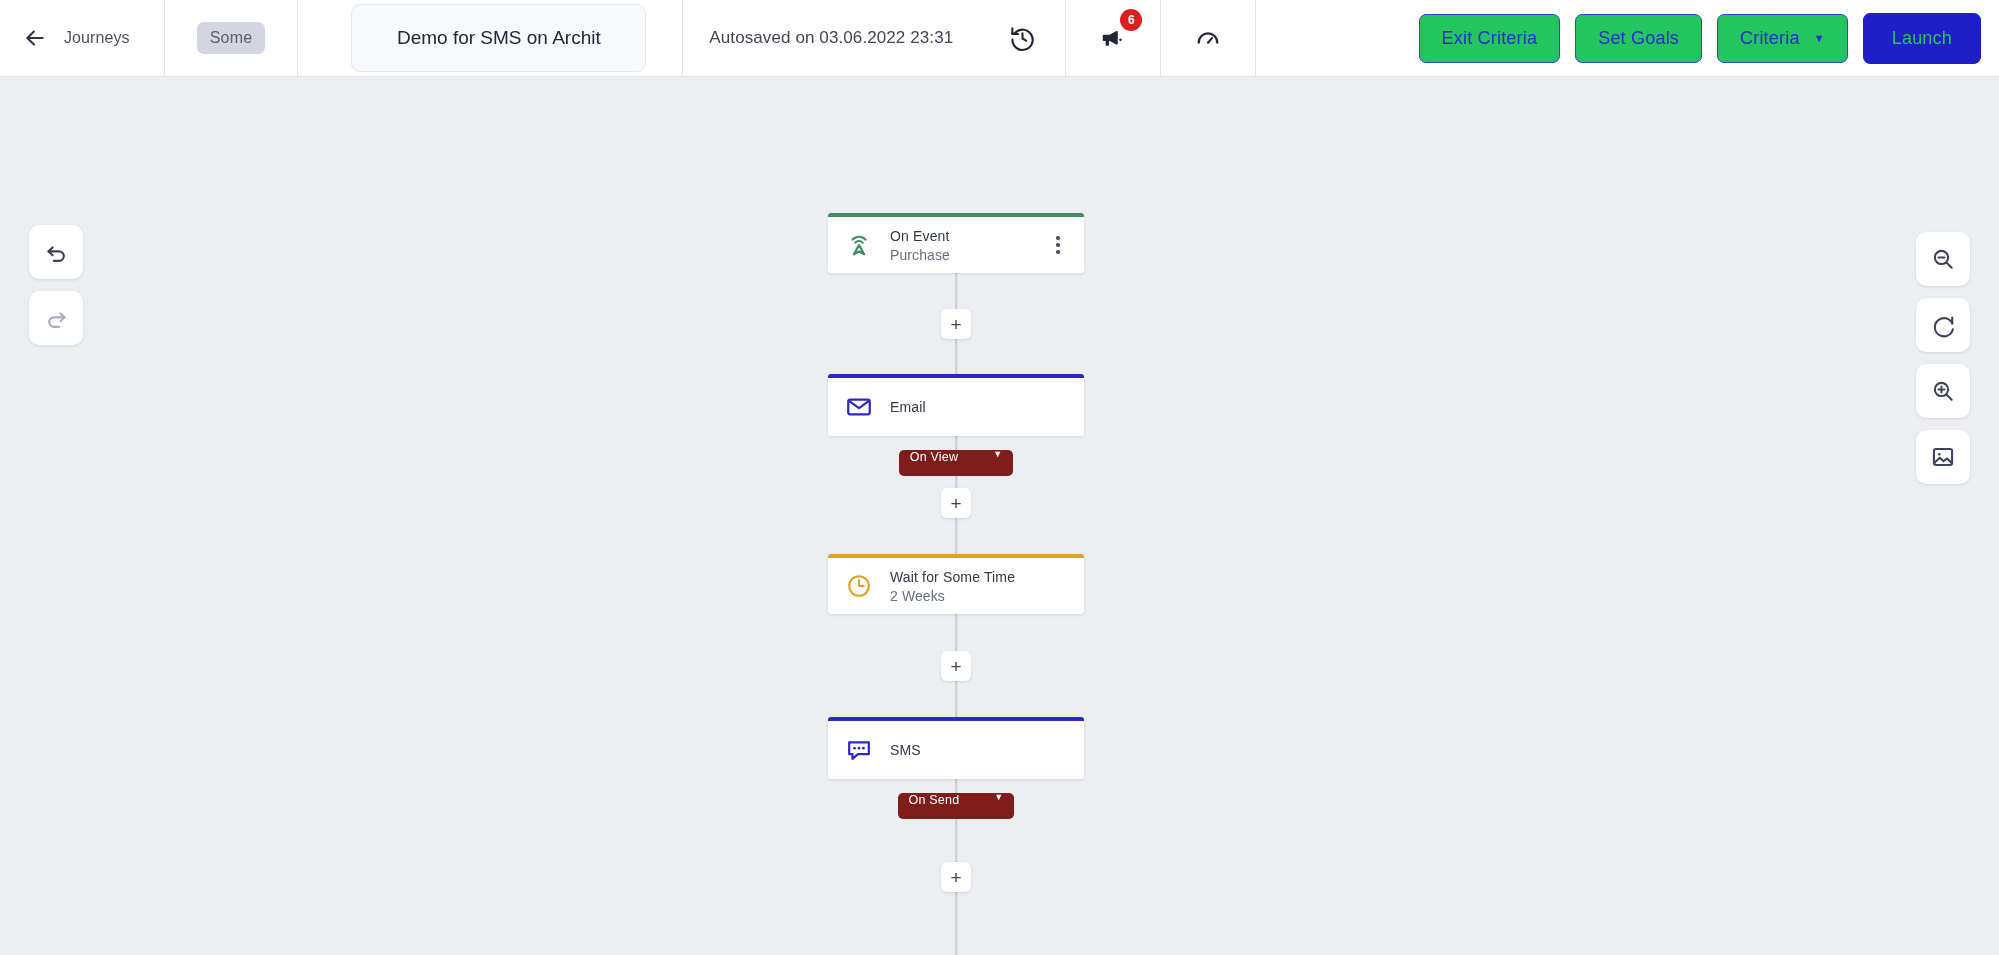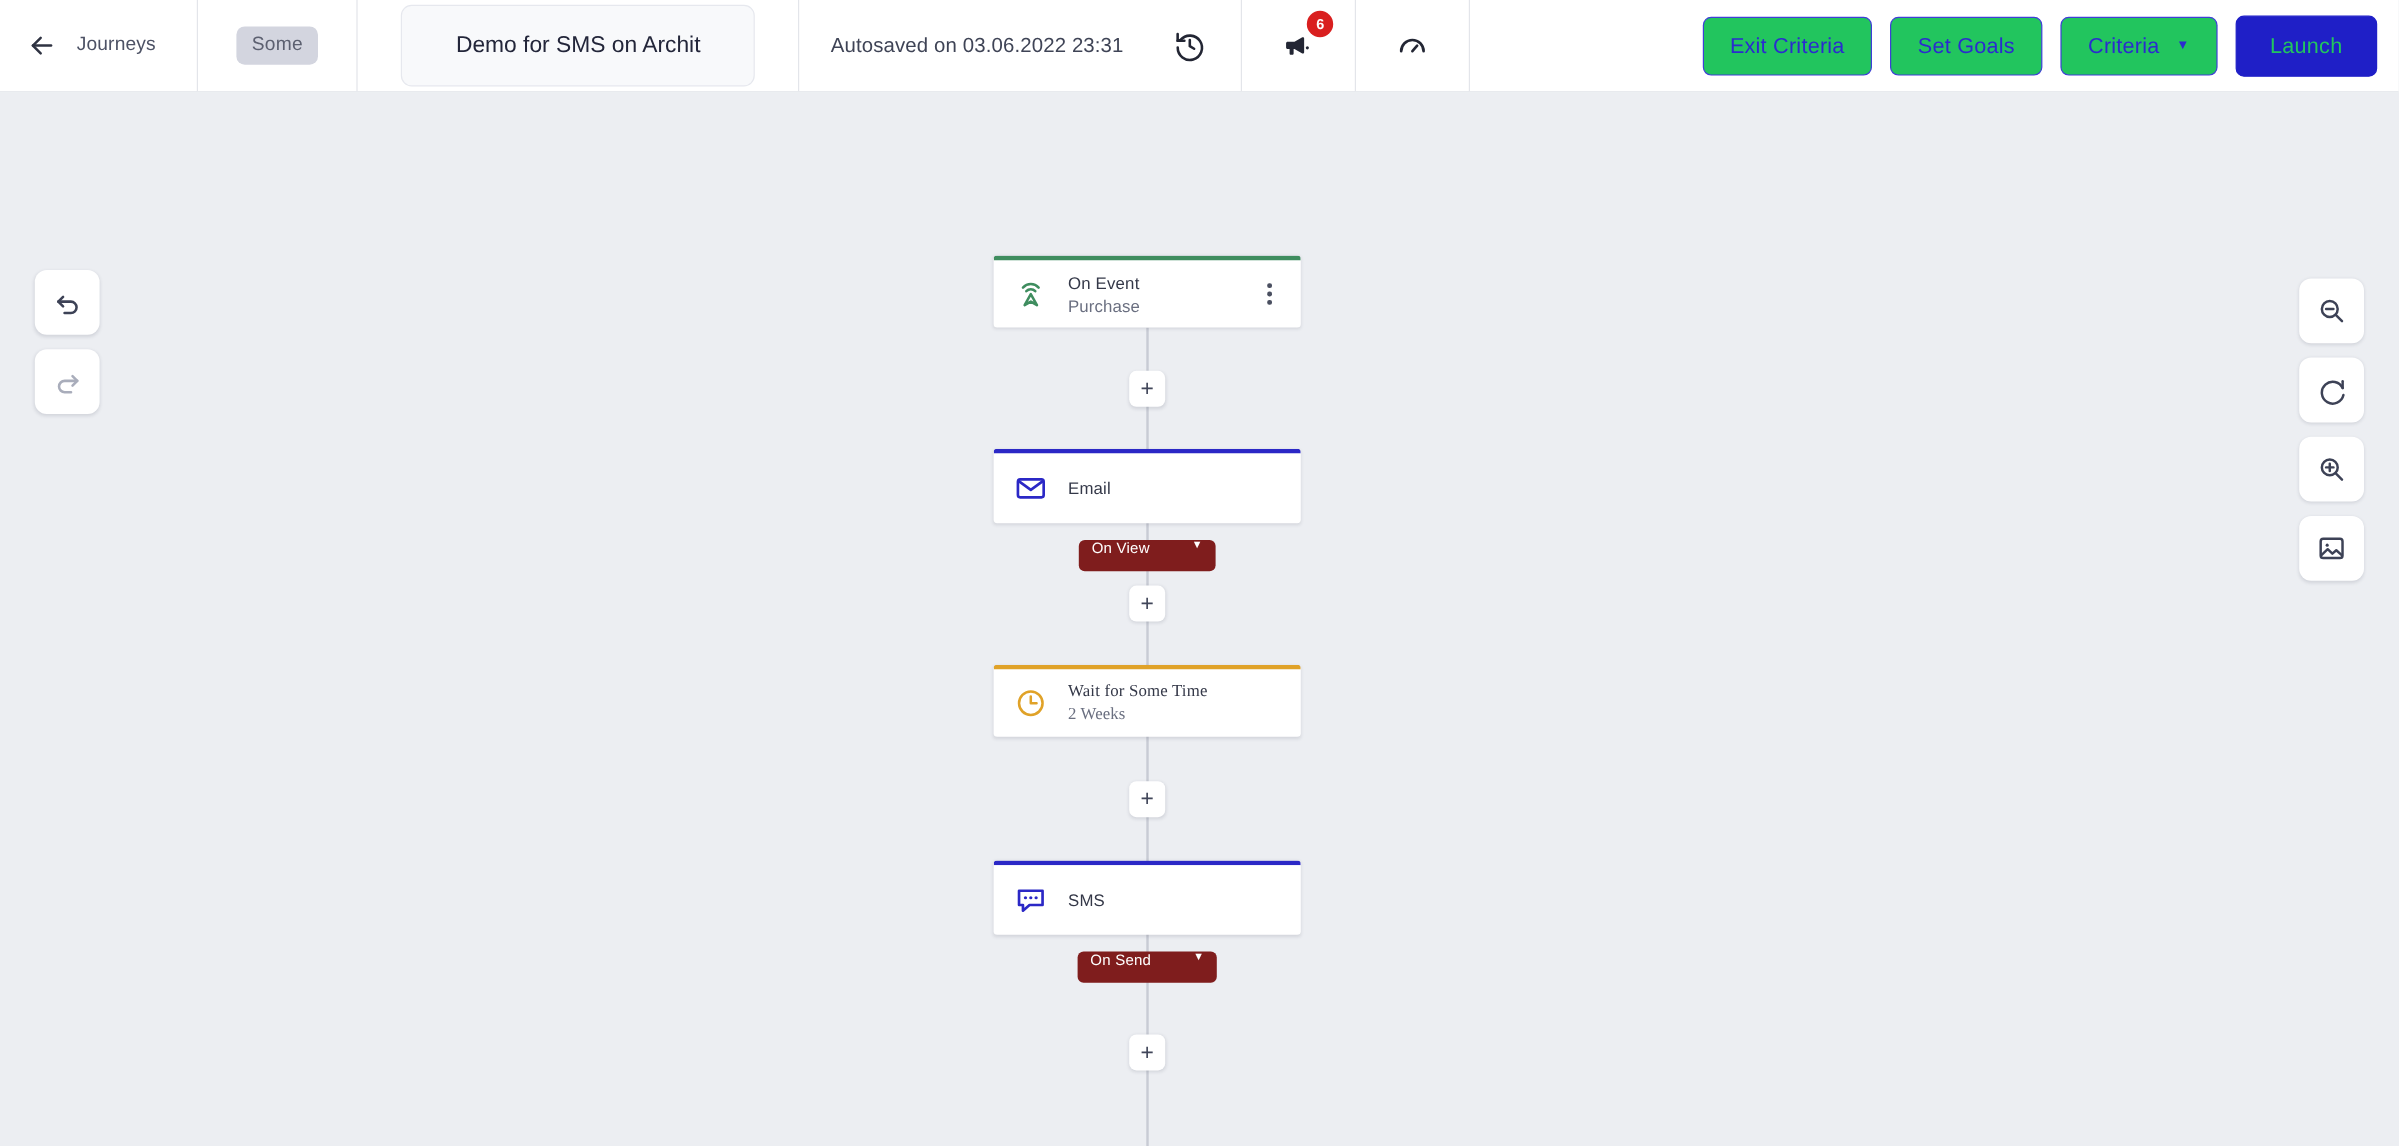--- a/index.html
+++ b/index.html
@@ -55,23 +55,24 @@
     background: #f8f9fb;
     border: 1px solid #e6e8ee;
     border-radius: 9px;
     padding: 22px 24px;
     font-size: 19px;
     color: #23263a;
     font-family: "Liberation Sans", sans-serif;
     min-width: 268px;
     text-align: center;
     outline: none;
-  }
-
-  .saved-group { padding: 0 26px; gap: 38px; }
+    margin-left: 17px;
+  }
+
+  .saved-group { padding: 0 26px; gap: 52px; }
   .saved-text {
     font-size: 17px;
     color: #3f4456;
     letter-spacing: .1px;
     white-space: nowrap;
   }
   .icon-btn {
     width: 34px; height: 34px;
     display: flex; align-items: center; justify-content: center;
     color: #232634;
@@ -407,21 +408,21 @@
 
     <div class="gap" style="height:14px"></div>
     <div class="pill">
       <span>On View</span>
       <span class="caret">▼</span>
     </div>
     <div class="gap" style="height:12px"></div>
     <div class="plus-btn">+</div>
     <div class="gap" style="height:36px"></div>
 
-    <div class="node" style="border-top-color:#e0a228;font-family:Liberation Serif, serif;">
+    <div class="node" style="border-top-color:#e0a228;">
       <span class="node-icon">
         <svg width="28" height="28" viewBox="0 0 24 24" fill="none" stroke="#e0a228" stroke-width="1.8" stroke-linecap="round" stroke-linejoin="round">
           <circle cx="12" cy="12" r="8.4"></circle>
           <path d="M12 7.2V12h4.1"></path>
         </svg>
       </span>
       <span class="node-text">
         <span class="node-title" style="display:block">Wait for Some Time</span>
         <span class="node-sub" style="display:block">2 Weeks</span>
       </span>

